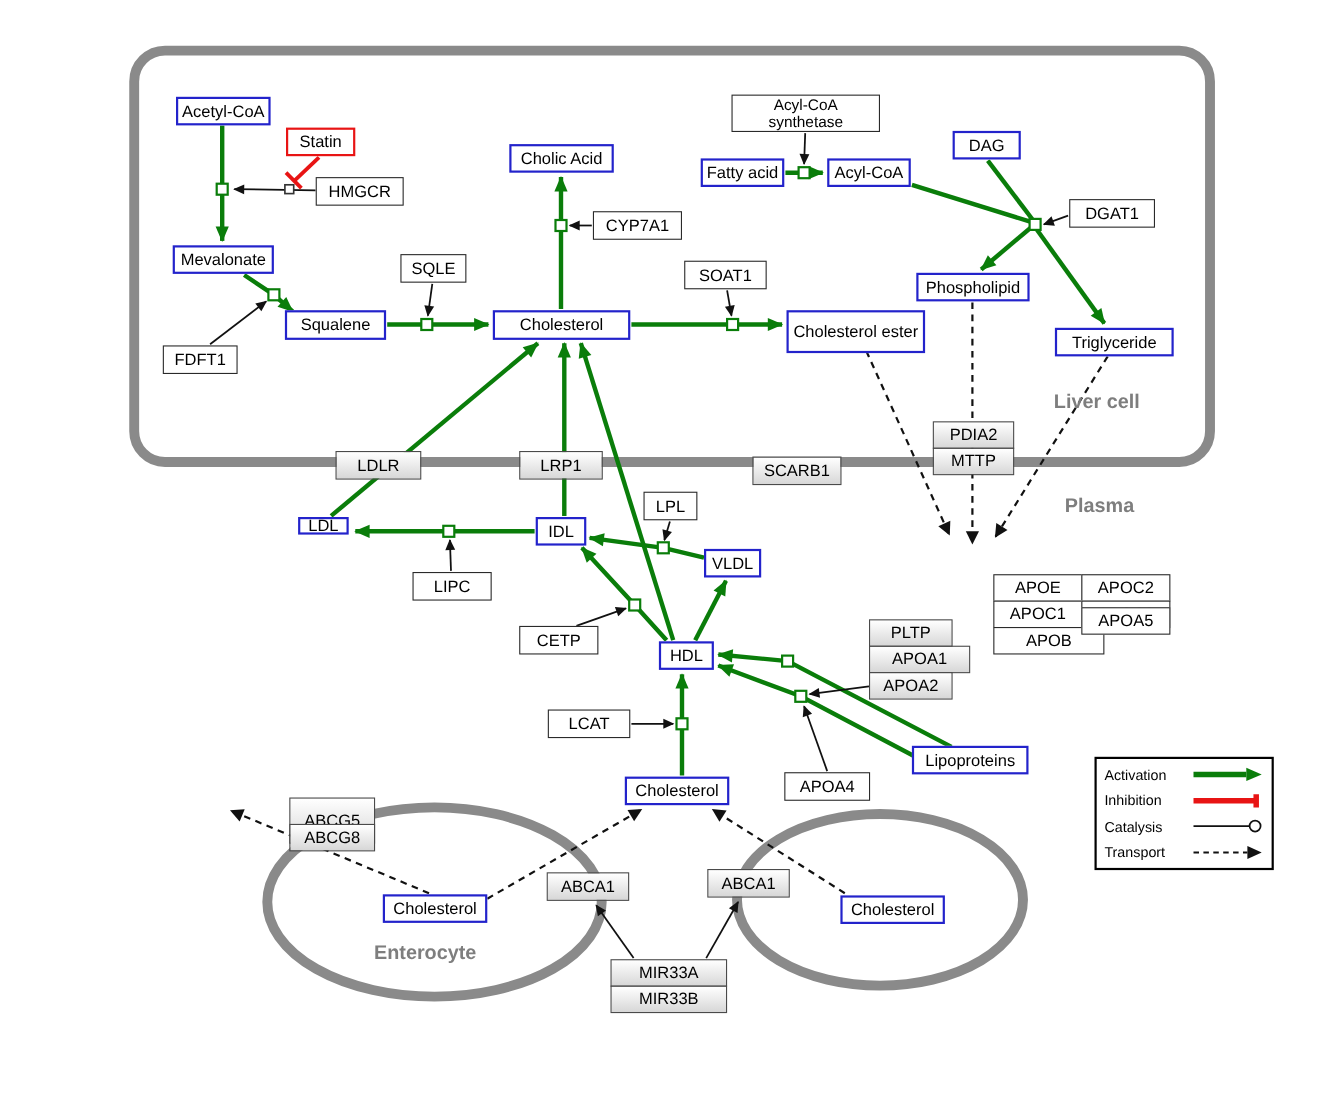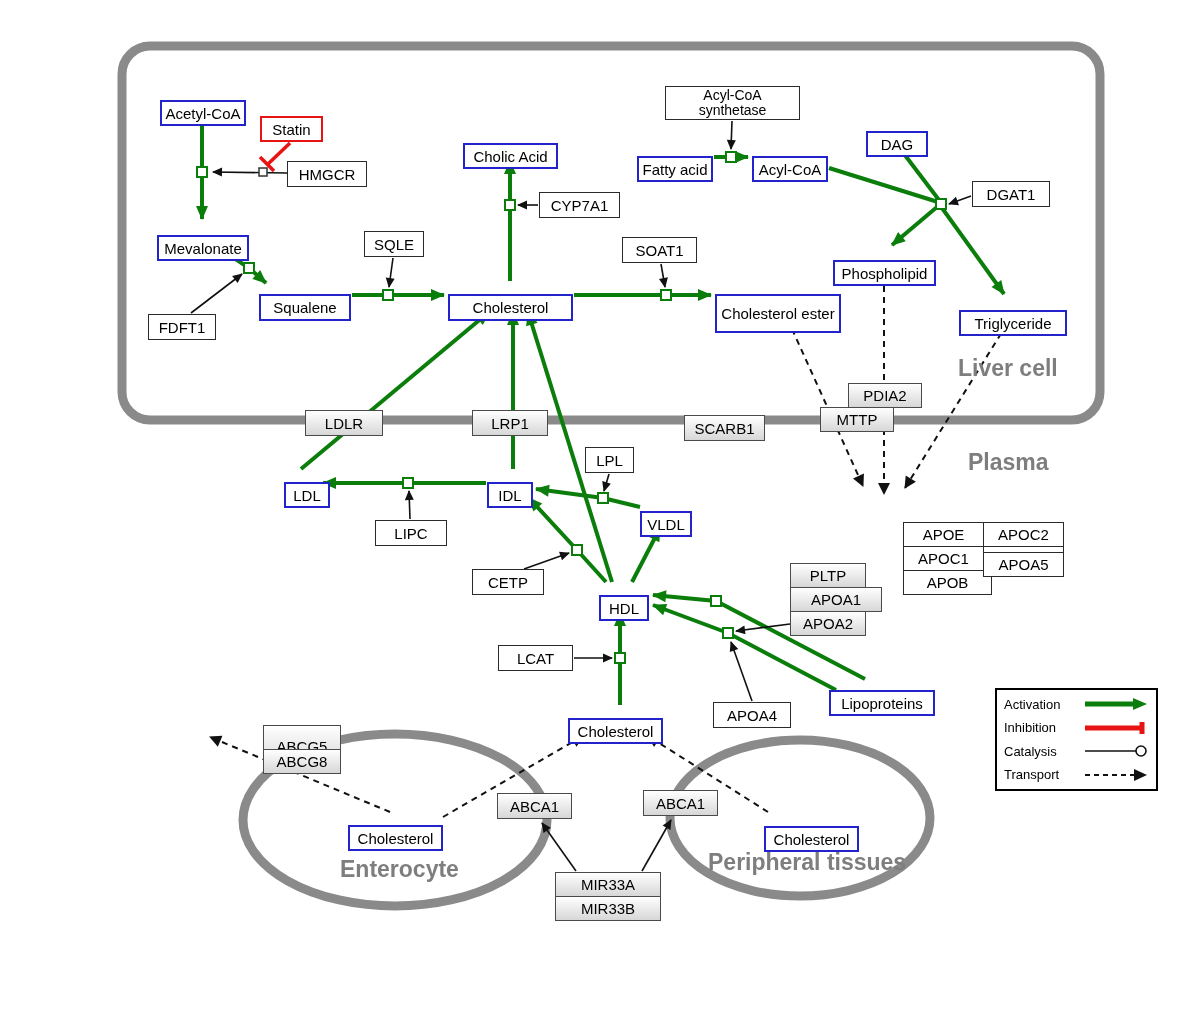--- a/index.html
+++ b/index.html
@@ -1,26 +1,26 @@
 <!DOCTYPE html>
 <html><head>
 <meta charset="utf-8">
 <style>
   html,body{margin:0;padding:0;background:#fff;}
   .stage{position:relative;width:1200px;height:1013px;background:#fff;
          font-family:"Liberation Sans",sans-serif;overflow:hidden;}
   svg.layer{position:absolute;left:0;top:0;}
   .nb{position:absolute;box-sizing:border-box;display:flex;align-items:center;justify-content:center;
       background:#fff;font-size:15px;line-height:1;white-space:nowrap;color:#000;}
-  .met{border:2px solid #2323cb;margin-top:12px;}
+  .met{border:2px solid #2323cb;}
   .enz{border:1.5px solid #2a2a2a;}
   .grad{background:linear-gradient(180deg,#ffffff 0%,#d7d7d7 100%);border:1.5px solid #4a4a4a;}
   .redb{border:2.5px solid #e81414;}
   .twoline{flex-direction:column;font-size:14px;line-height:1.1;}
-  .clabel{position:absolute;font-weight:bold;color:#7e7e7e;font-size:23px;white-space:nowrap;}
+  .clabel{position:absolute;font-weight:bold;color:#7e7e7e;font-size:18px;white-space:nowrap;}
   .legend{position:absolute;left:995px;top:688px;width:163px;height:103px;border:2.5px solid #000;
           box-sizing:border-box;background:#fff;display:flex;flex-direction:column;justify-content:space-evenly;
           padding:2px 7px;}
   .lrow{display:flex;align-items:center;justify-content:space-between;height:22px;}
   .lrow span{font-size:13px;color:#000;}
 </style>
 </head>
 <body>
 
 <div class="stage">
@@ -121,21 +121,21 @@
   <div class="nb met" style="left:157px;top:223px;width:92px;height:26px">Mevalonate</div>
   <div class="nb met" style="left:259px;top:282px;width:92px;height:27px">Squalene</div>
   <div class="nb met" style="left:463px;top:131px;width:95px;height:26px">Cholic Acid</div>
   <div class="nb met" style="left:448px;top:282px;width:125px;height:27px">Cholesterol</div>
   <div class="nb met" style="left:637px;top:144px;width:76px;height:26px">Fatty acid</div>
   <div class="nb met" style="left:752px;top:144px;width:76px;height:26px">Acyl-CoA</div>
   <div class="nb met" style="left:866px;top:119px;width:62px;height:26px">DAG</div>
   <div class="nb met" style="left:833px;top:248px;width:103px;height:26px">Phospholipid</div>
   <div class="nb met" style="left:715px;top:282px;width:126px;height:39px">Cholesterol ester</div>
   <div class="nb met" style="left:959px;top:298px;width:108px;height:26px">Triglyceride</div>
-  <div class="nb met" style="left:284px;top:470px;width:46px;height:26px">LDL</div>
+  <div class="nb met" style="left:271px;top:470px;width:46px;height:16px">LDL</div>
   <div class="nb met" style="left:487px;top:470px;width:46px;height:26px">IDL</div>
   <div class="nb met" style="left:640px;top:499px;width:52px;height:26px">VLDL</div>
   <div class="nb met" style="left:599px;top:583px;width:50px;height:26px">HDL</div>
   <div class="nb met" style="left:568px;top:706px;width:95px;height:26px">Cholesterol</div>
   <div class="nb met" style="left:348px;top:813px;width:95px;height:26px">Cholesterol</div>
   <div class="nb met" style="left:764px;top:814px;width:95px;height:26px">Cholesterol</div>
   <div class="nb met" style="left:829px;top:678px;width:106px;height:26px">Lipoproteins</div>
 
   <div class="nb redb" style="left:260px;top:116px;width:63px;height:26px">Statin</div>
   <div class="nb enz" style="left:287px;top:161px;width:80px;height:26px">HMGCR</div>
@@ -143,21 +143,21 @@
   <div class="nb enz" style="left:148px;top:314px;width:68px;height:26px">FDFT1</div>
   <div class="nb enz" style="left:539px;top:192px;width:81px;height:26px">CYP7A1</div>
   <div class="nb enz" style="left:622px;top:237px;width:75px;height:26px">SOAT1</div>
   <div class="nb enz twoline" style="left:665px;top:86px;width:135px;height:34px">
     <span>Acyl-CoA</span>
     <span>synthetase</span>
   </div>
   <div class="nb enz" style="left:972px;top:181px;width:78px;height:26px">DGAT1</div>
 
   <div class="nb grad" style="left:848px;top:383px;width:74px;height:25px">PDIA2</div>
-  <div class="nb grad" style="left:820px;top:407px;width:74px;height:25px">MTTP</div>
+  <div class="nb grad" style="left:848px;top:407px;width:74px;height:25px">MTTP</div>
   <div class="nb grad" style="left:305px;top:410px;width:78px;height:26px">LDLR</div>
   <div class="nb grad" style="left:472px;top:410px;width:76px;height:26px">LRP1</div>
   <div class="nb grad" style="left:684px;top:415px;width:81px;height:26px">SCARB1</div>
 
   <div class="nb enz" style="left:585px;top:447px;width:49px;height:26px">LPL</div>
   <div class="nb enz" style="left:375px;top:520px;width:72px;height:26px">LIPC</div>
   <div class="nb enz" style="left:472px;top:569px;width:72px;height:26px">CETP</div>
   <div class="nb enz" style="left:498px;top:645px;width:75px;height:26px">LCAT</div>
 
   <div class="nb grad" style="left:790px;top:563px;width:76px;height:25px">PLTP</div>
@@ -171,27 +171,26 @@
   <div class="nb grad" style="left:497px;top:793px;width:75px;height:26px">ABCA1</div>
   <div class="nb grad" style="left:643px;top:790px;width:75px;height:26px">ABCA1</div>
 
   <div class="nb grad" style="left:555px;top:872px;width:106px;height:25px">MIR33A</div>
   <div class="nb grad" style="left:555px;top:896px;width:106px;height:25px">MIR33B</div>
 
   <div class="nb enz" style="left:903px;top:522px;width:81px;height:25px">APOE</div>
   <div class="nb enz" style="left:983px;top:522px;width:81px;height:25px">APOC2</div>
   <div class="nb enz" style="left:903px;top:546px;width:81px;height:25px">APOC1</div>
   <div class="nb enz" style="left:983px;top:546px;width:81px;height:25px">APOC3</div>
-  <div class="nb enz" style="left:903px;top:570px;width:89px;height:25px">APOB</div>
+  <div class="nb enz" style="left:903px;top:570px;width:101px;height:25px">APOB</div>
   <div class="nb enz" style="left:983px;top:552px;width:81px;height:25px">APOA5</div>
 
   <div class="clabel" style="left:958px;top:355px">Liver cell</div>
   <div class="clabel" style="left:968px;top:449px">Plasma</div>
   <div class="clabel" style="left:340px;top:856px">Enterocyte</div>
-  <div class="clabel" style="left:708px;top:849px">Peripheral tissues</div>
 
   <div class="legend">
     <div class="lrow">
       <span>Activation</span>
       <svg width="66" height="16">
         <line x1="2" y1="8" x2="50" y2="8" stroke="#0a7d0a" stroke-width="5"></line>
         <polygon points="50,2 64,8 50,14" fill="#0a7d0a"></polygon>
       </svg>
     </div>
     <div class="lrow">

